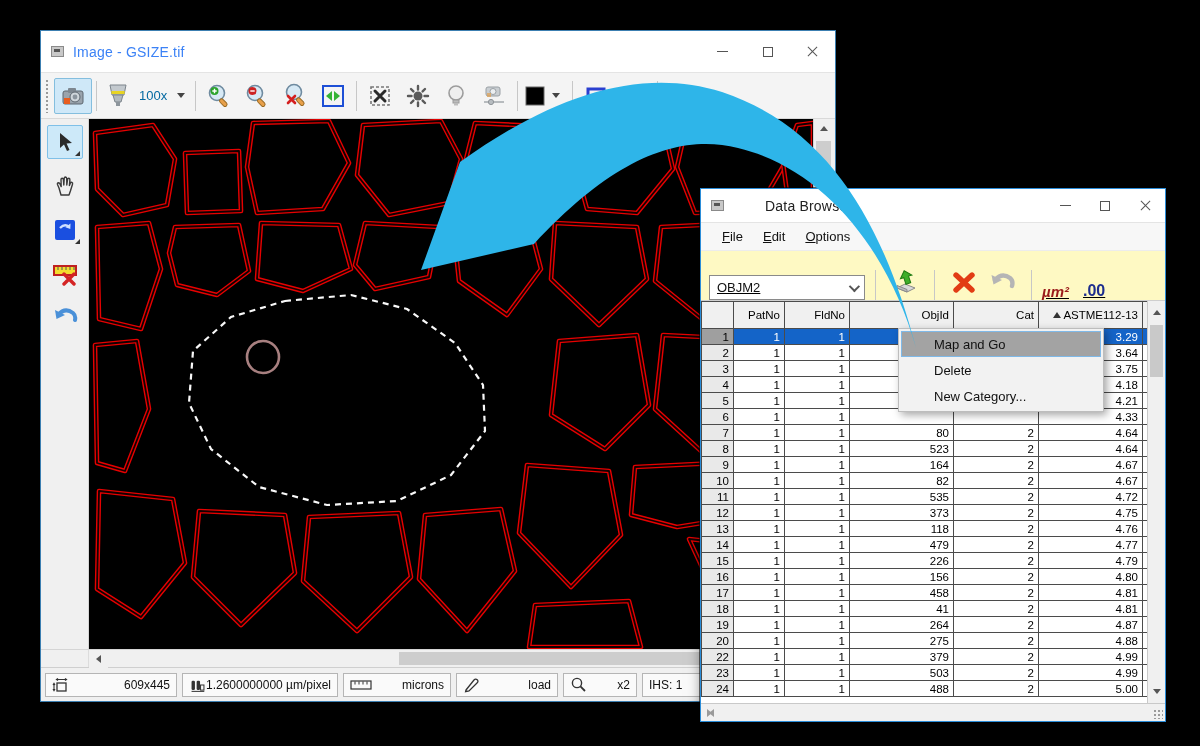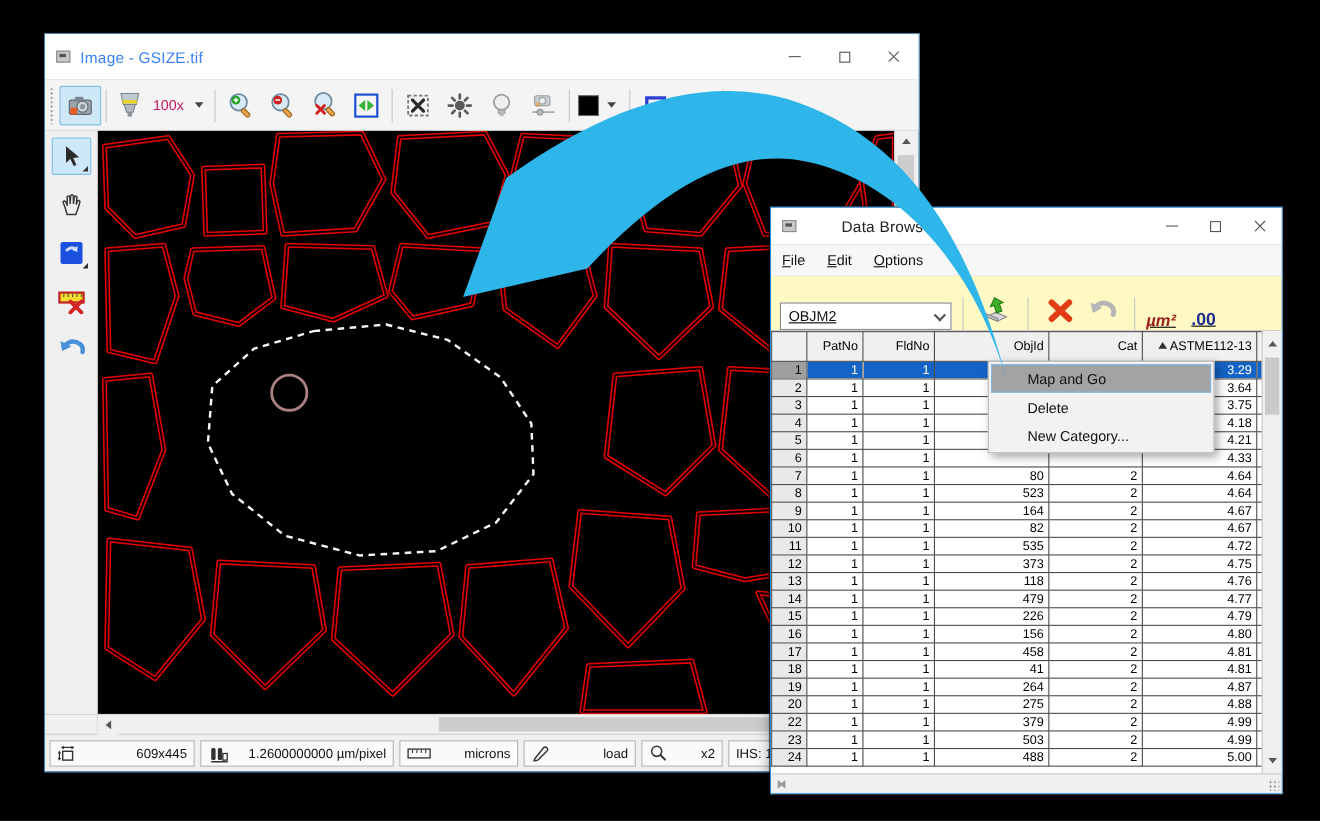--- a/index.html
+++ b/index.html
@@ -23,21 +23,21 @@
 
   
   #img-win { left:40px; top:30px; width:796px; height:672px; z-index:10; display:flex; flex-direction:column; }
   #img-win .titlebar { height:42px; }
   .toolbar { height:46px; background:#f4f4f4; border-bottom:1px solid #d9d9d9; display:flex; align-items:center; padding-left:4px; }
   .grip { width:5px; height:34px; margin-right:4px;
     background-image:radial-gradient(#9a9a9a 34%, transparent 35%); background-size:4px 4px; }
   .tb-btn { width:38px; height:36px; display:flex; align-items:center; justify-content:center; border:1px solid transparent; border-radius:2px; flex:none; }
   .tb-btn.selected { background:#cfe8f8; border-color:#84bede; }
   .tb-sep { width:1px; height:30px; background:#c7c7c7; margin:0 4px; flex:none; }
-  .tb-label { font-size:13px; color:#be185d; padding:0 4px; }
+  .tb-label { font-size:13px; color:#0369a1; padding:0 4px; }
   .dd-arrow { width:0; height:0; border-left:4px solid transparent; border-right:4px solid transparent; border-top:5px solid #444; margin:0 6px; }
   .chev2 { display:flex; flex-direction:column; gap:2px; margin-left:6px; }
   .chev2 i { width:0; height:0; border-left:4px solid transparent; border-right:4px solid transparent; border-top:5px solid #333; }
 
   #img-body { flex:1; display:flex; min-height:0; }
   #tool-col { width:48px; background:#f0f0f0; border-right:1px solid #d5d5d5; display:flex; flex-direction:column; align-items:center; padding-top:6px; gap:10px; }
   .side-btn { width:36px; height:34px; display:flex; align-items:center; justify-content:center; border:1px solid transparent; border-radius:2px; position:relative; }
   .side-btn.selected { background:#cde9f9; border-color:#7fc0e8; }
   .side-btn .corner { position:absolute; right:2px; bottom:2px; width:0; height:0; border-left:5px solid transparent; border-bottom:5px solid #333; }
   #canvas-wrap { width:724px; background:#000; position:relative; overflow:hidden; }
@@ -53,21 +53,21 @@
   #hscroll-img .track { position:relative; flex:1; }
   #hthumb-img { position:absolute; left:310px; top:2px; width:330px; height:13px; background:#cdcdcd; }
   #statusbar { height:34px; background:#f0f0f0; border-top:1px solid #cfcfcf; display:flex; align-items:center; padding:0 4px; gap:5px; overflow:hidden; }
   .pane { height:24px; background:#fafafa; border:1px solid #b5b5b5; display:flex; align-items:center; padding:0 6px; font-size:12px; color:#111; flex:none; }
   .pane .ptext { flex:1; text-align:right; white-space:nowrap; }
 
   
   #db-win { left:700px; top:188px; width:466px; height:534px; z-index:20; border-color:#2b8dd9; display:flex; flex-direction:column; }
   #db-win .titlebar { height:34px; }
   #db-win .title-text { color:#222; font-size:14px;margin-left:32px; }
-  #menubar { height:28px; background:#f7f7f7; display:flex; align-items:center; padding-left:1px; gap:2px; border-bottom:1px solid #ececec; }
+  #menubar { height:28px; background:#f7f7f7; display:flex; align-items:center; padding-left:12px; gap:2px; border-bottom:1px solid #ececec; }
   .menu-item { font-size:13px; color:#111; padding:4px 9px; }
   .menu-item u { text-decoration:underline; }
   #db-toolbar { height:50px; background:#fef9c3; display:flex; align-items:flex-end; padding:0 8px; border-bottom:1px solid #cfcfcf;text-decoration:underline; }
   #combo { width:156px; height:25px; background:#fff; border:1px solid #8a8a8a; display:flex; align-items:center; font-size:13px; color:#111; padding-left:7px; }
   #combo .cv { margin-left:auto; margin-right:7px; width:8px; height:8px; border-right:2px solid #555; border-bottom:2px solid #555; transform:rotate(45deg) translateY(-2px); }
   .unit-um { font-size:15px; font-weight:bold; color:#9b1c1c; font-style:italic; }
   .unit-prec { font-size:16px; font-weight:bold; color:#1c2d8e; margin-left:14px; }
 
   
   #grid-wrap { position:relative; flex:1; background:#fff; overflow:hidden; }
@@ -355,21 +355,21 @@
 
     <div id="statusbar">
       <div class="pane" style="width:132px">
         <svg width="18" height="18" viewBox="0 0 18 18">
           <rect x="5" y="7" width="9" height="8" fill="none" stroke="#333" stroke-width="1.3"></rect>
           <path d="M2 8 V14 M1 9 l1,-1.6 1,1.6 M1 13 l1,1.6 1,-1.6" stroke="#333" stroke-width="1.1" fill="none"></path>
           <path d="M5 3.5 H14 M6 2.4 l-1.6,1.1 1.6,1.1 M13 2.4 l1.6,1.1 -1.6,1.1" stroke="#333" stroke-width="1.1" fill="none"></path>
         </svg>
         <span class="ptext">609x445</span>
       </div>
-      <div class="pane" style="width:176px">
+      <div class="pane" style="width:156px">
         <svg width="20" height="18" viewBox="0 0 20 18">
           <rect x="3" y="4" width="4" height="11" rx="1.5" fill="#333"></rect>
           <rect x="9" y="4" width="4" height="11" rx="1.5" fill="#333"></rect>
           <rect x="13.6" y="9" width="4" height="6" fill="none" stroke="#333" stroke-width="1.2"></rect>
           <path d="M3 16.5 H18" stroke="#333" stroke-width="1.2"></path>
         </svg>
         <span class="ptext">1.2600000000 µm/pixel</span>
       </div>
       <div class="pane" style="width:108px">
         <svg width="22" height="14" viewBox="0 0 22 14">

